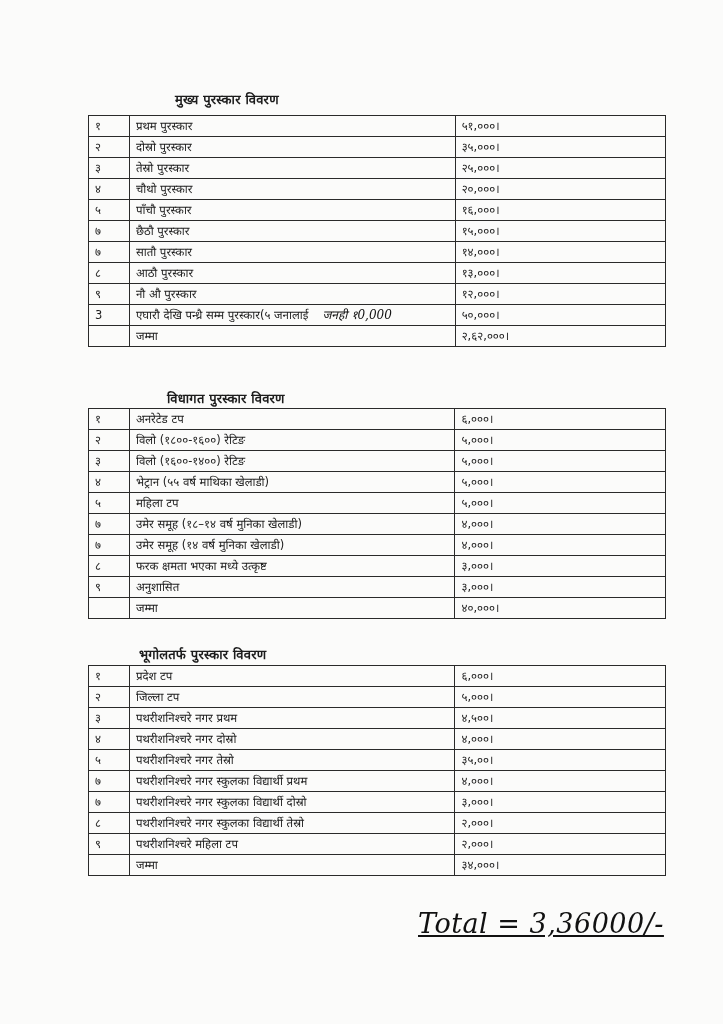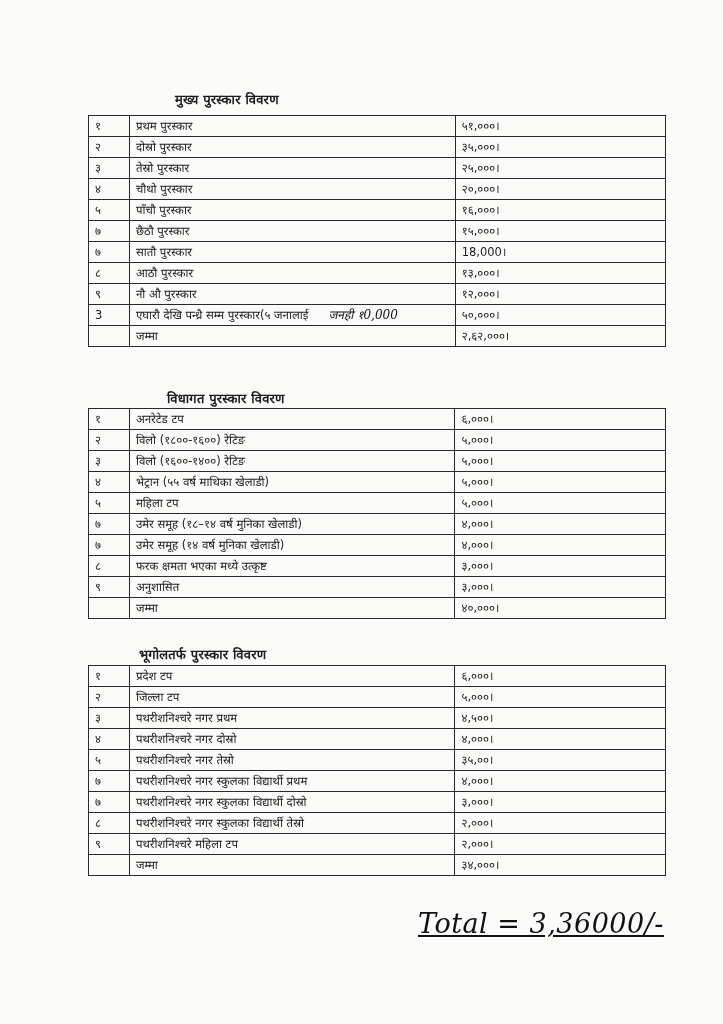--- a/index.html
+++ b/index.html
@@ -17,21 +17,21 @@
   table.awards td {
     border:1px solid #2a2a2a; height:20px; padding:0 6px; white-space:nowrap; overflow:hidden;
     line-height:20px;
   }
   td.sn { width:28px; }
   td.label { width:313px; }
   td.amt { width:198px; }
   .handwritten {
     font-family:"DejaVu Serif", serif; font-style:italic; color:#111;
   }
-  .hw-inline { font-size:12px; margin-left:20px;text-align:center; }
+  .hw-inline { font-size:12px; margin-left:14px;text-align:center; }
   .grand-total {
     position:absolute; left:418px; top:908px; font-size:27px; letter-spacing:0.5px;text-decoration:underline;
   }
 </style>
 </head>
 <body>
 
 <div class="section-title" style="left:139px; top:90px;margin-left:36px;">मुख्य पुरस्कार विवरण</div>
 <table class="awards" style="top:115px;">
   <tbody id="tbody-0">
@@ -61,21 +61,21 @@
         <td class="amt">१६,०००।</td>
       </tr>
       <tr>
         <td class="sn">७</td>
         <td class="label"><span>छैठौ पुरस्कार</span></td>
         <td class="amt">१५,०००।</td>
       </tr>
       <tr>
         <td class="sn">७</td>
         <td class="label"><span>सातौ पुरस्कार</span></td>
-        <td class="amt">18,000।</td>
+        <td class="amt">१४,०००।</td>
       </tr>
       <tr>
         <td class="sn">८</td>
         <td class="label"><span>आठौ पुरस्कार</span></td>
         <td class="amt">१३,०००।</td>
       </tr>
       <tr>
         <td class="sn">९</td>
         <td class="label"><span>नौ औ पुरस्कार</span></td>
         <td class="amt">१२,०००।</td>

